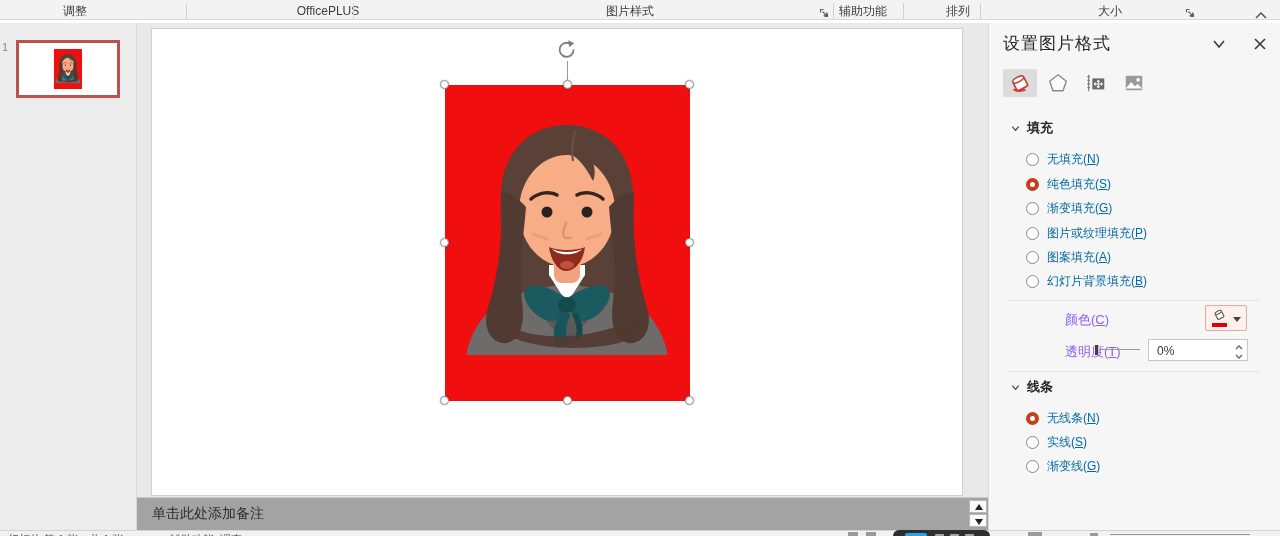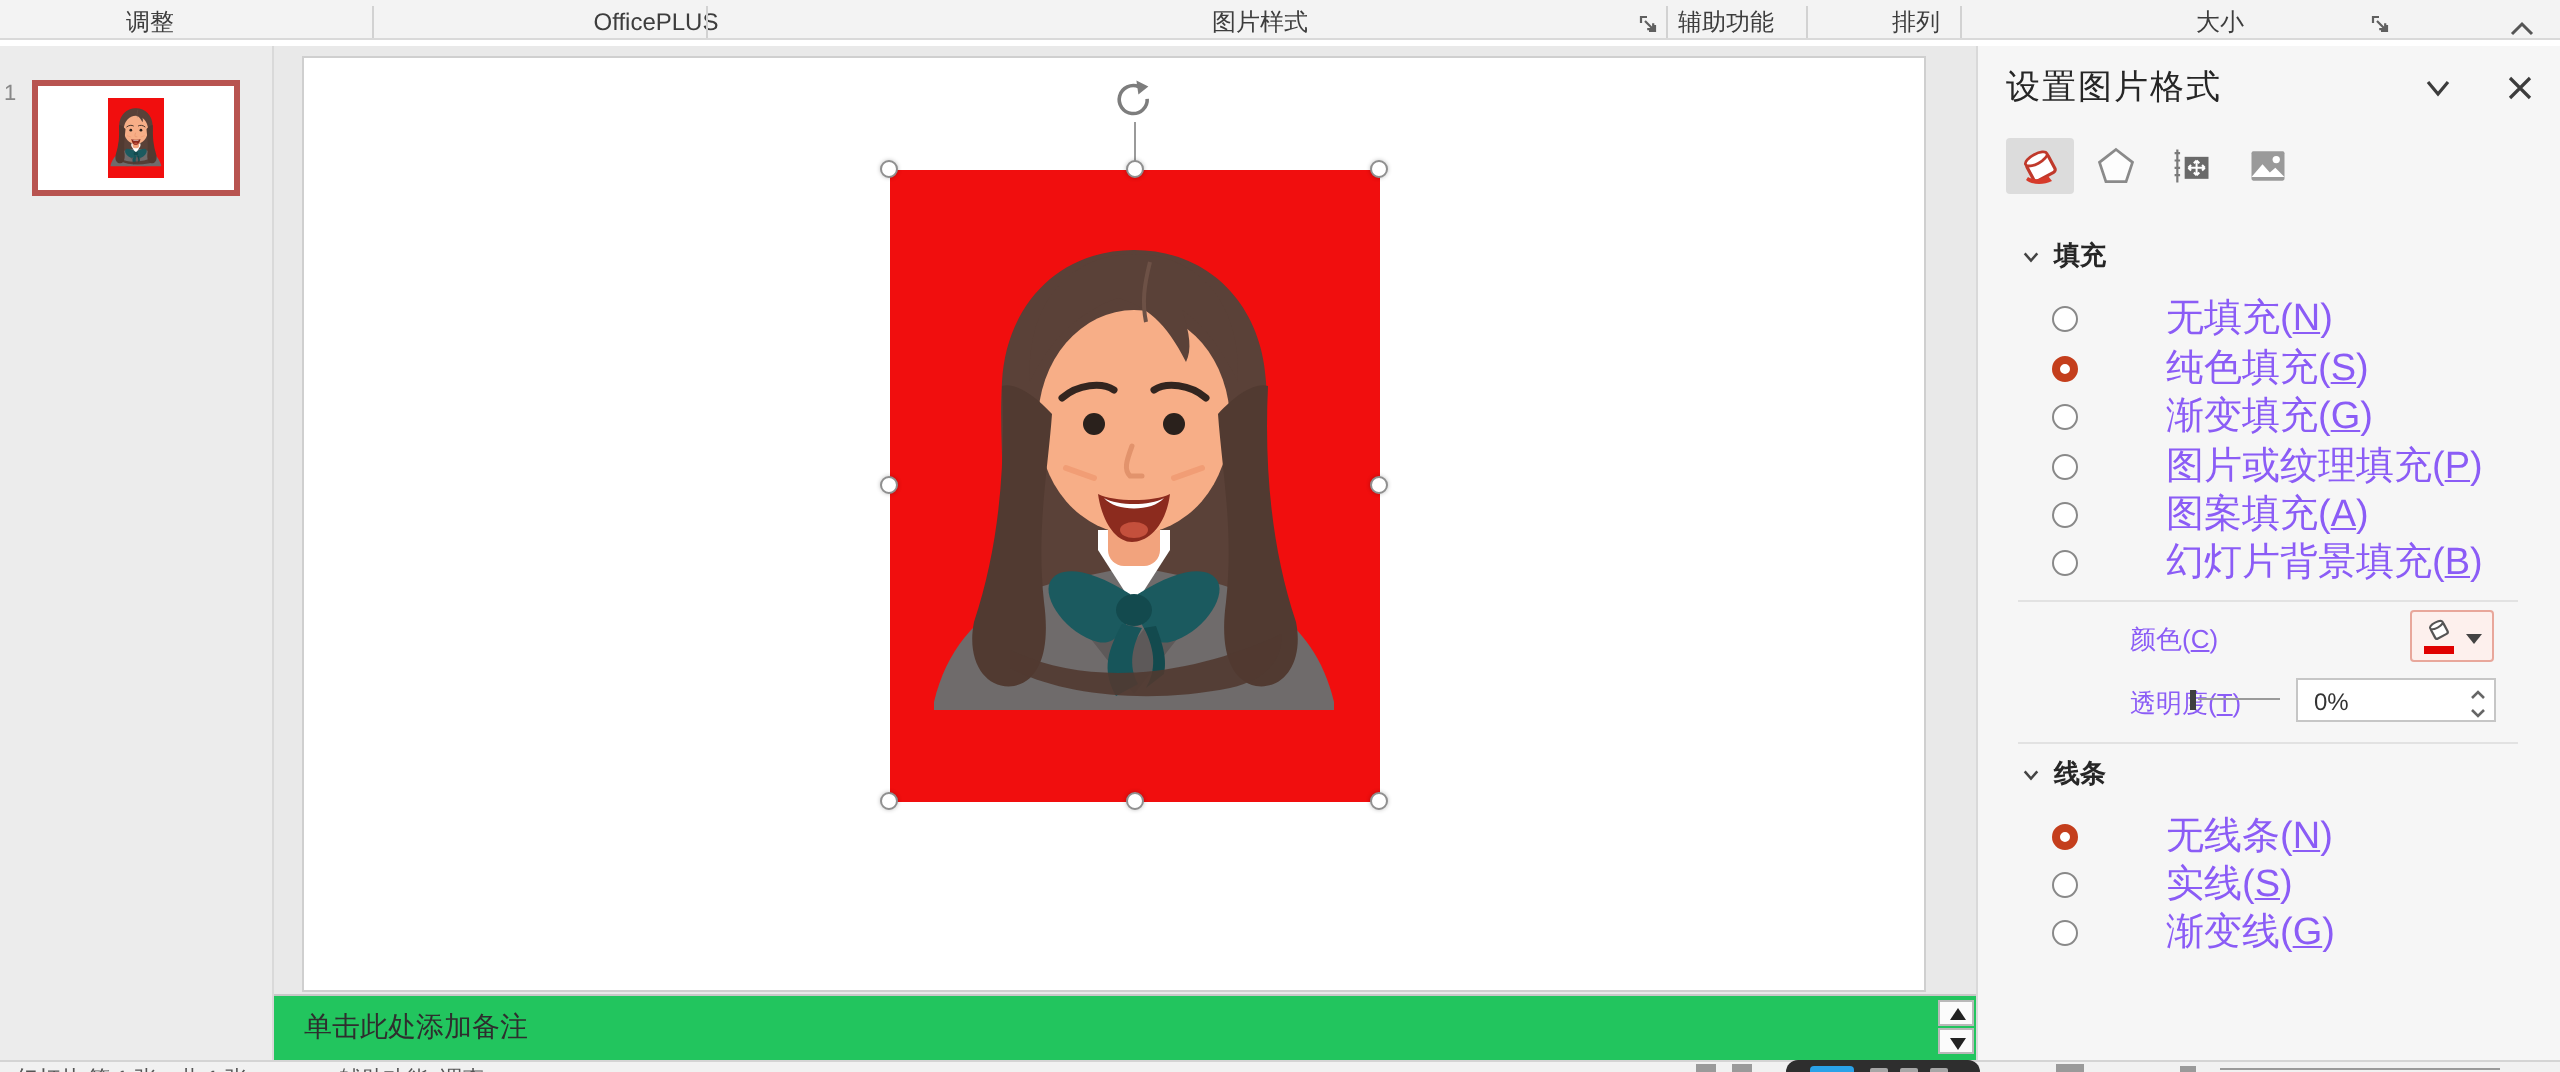--- a/index.html
+++ b/index.html
@@ -28,21 +28,21 @@
   .slide { position:absolute; left:151px; top:28px; width:812px; height:468px;
     background:#fff; border:1px solid #cfcfcf; }
   .pic { position:absolute; left:445px; top:85px; width:245px; height:316px; cursor:move; }
   .h { position:absolute; width:9px; height:9px; border-radius:50%; background:#fff;
     border:1px solid #8f8f8f; box-shadow:0 0 2px rgba(0,0,0,.25); cursor:pointer; }
   .rot-line { position:absolute; left:122px; top:-24px; width:1px; height:20px; background:#9a9a9a; }
   .rot { position:absolute; left:112px; top:-45px; width:20px; height:20px; cursor:pointer; }
 
   
   .notes { position:absolute; left:137px; top:497px; width:851px; height:33px;
-    background:#22c55e; border-top:1px solid #c8c8c8; }
+    background:#a3a3a3; border-top:1px solid #c8c8c8; }
   .notes-text { position:absolute; left:15px; top:7px; font-size:14px; color:#2e2e2e; cursor:text; }
   .navbtn { position:absolute; width:18px; height:13px; background:#fbfbfb;
     border:1px solid #b9b9b9; cursor:pointer; }
   .navbtn .tri-up { position:absolute; left:5px; top:3px; width:0; height:0;
     border-left:4px solid transparent; border-right:4px solid transparent; border-bottom:6px solid #222; }
   .navbtn .tri-dn { position:absolute; left:5px; top:4px; width:0; height:0;
     border-left:4px solid transparent; border-right:4px solid transparent; border-top:6px solid #222; }
 
   
   .panel { position:absolute; left:988px; top:23px; width:292px; height:507px;
@@ -53,21 +53,21 @@
   .ptab { position:absolute; top:0; width:34px; height:28px; border-radius:2px;
     display:flex; align-items:center; justify-content:center; cursor:pointer; }
   .ptab.on { background:#dcdcdc; }
   .sec-head { position:absolute; left:22px; height:18px; display:flex; align-items:center;
     gap:7px; font-size:13px; font-weight:bold; color:#262626; cursor:pointer; }
   .opt { position:absolute; left:37px; height:20px; display:flex; align-items:center;
     gap:8px; cursor:pointer; }
   .radio { width:13px; height:13px; border-radius:50%; background:#fff;
     border:1px solid #898989; flex:0 0 13px; }
   .radio.on { border:4px solid #c43e1c; }
-  .opt-label { font-size:19px; color:#8b5cf6; white-space:nowrap;margin-left:36px; }
+  .opt-label { font-size:12px; color:#0369a1; white-space:nowrap; }
   .pw::before { content:"("; } .pw::after { content:")"; }
   .pw u { text-decoration:underline; }
   .divider { position:absolute; left:20px; width:250px; height:1px; background:#e2e2e2; }
   .color-btn { position:absolute; left:216px; top:282px; width:42px; height:26px;
     background:#fdf0ed; border:1px solid #e8a79b; border-radius:2px; cursor:pointer;
     display:flex; align-items:center; }
   .swatch-bar { position:absolute; left:6px; top:17px; width:15px; height:4px; background:#e00000; }
   .dd-arrow { position:absolute; right:5px; top:11px; width:0; height:0;
     border-left:4px solid transparent; border-right:4px solid transparent; border-top:5px solid #444; }
   .row-label { position:absolute; font-size:13px; color:#8b5cf6;margin-left:27px; }

